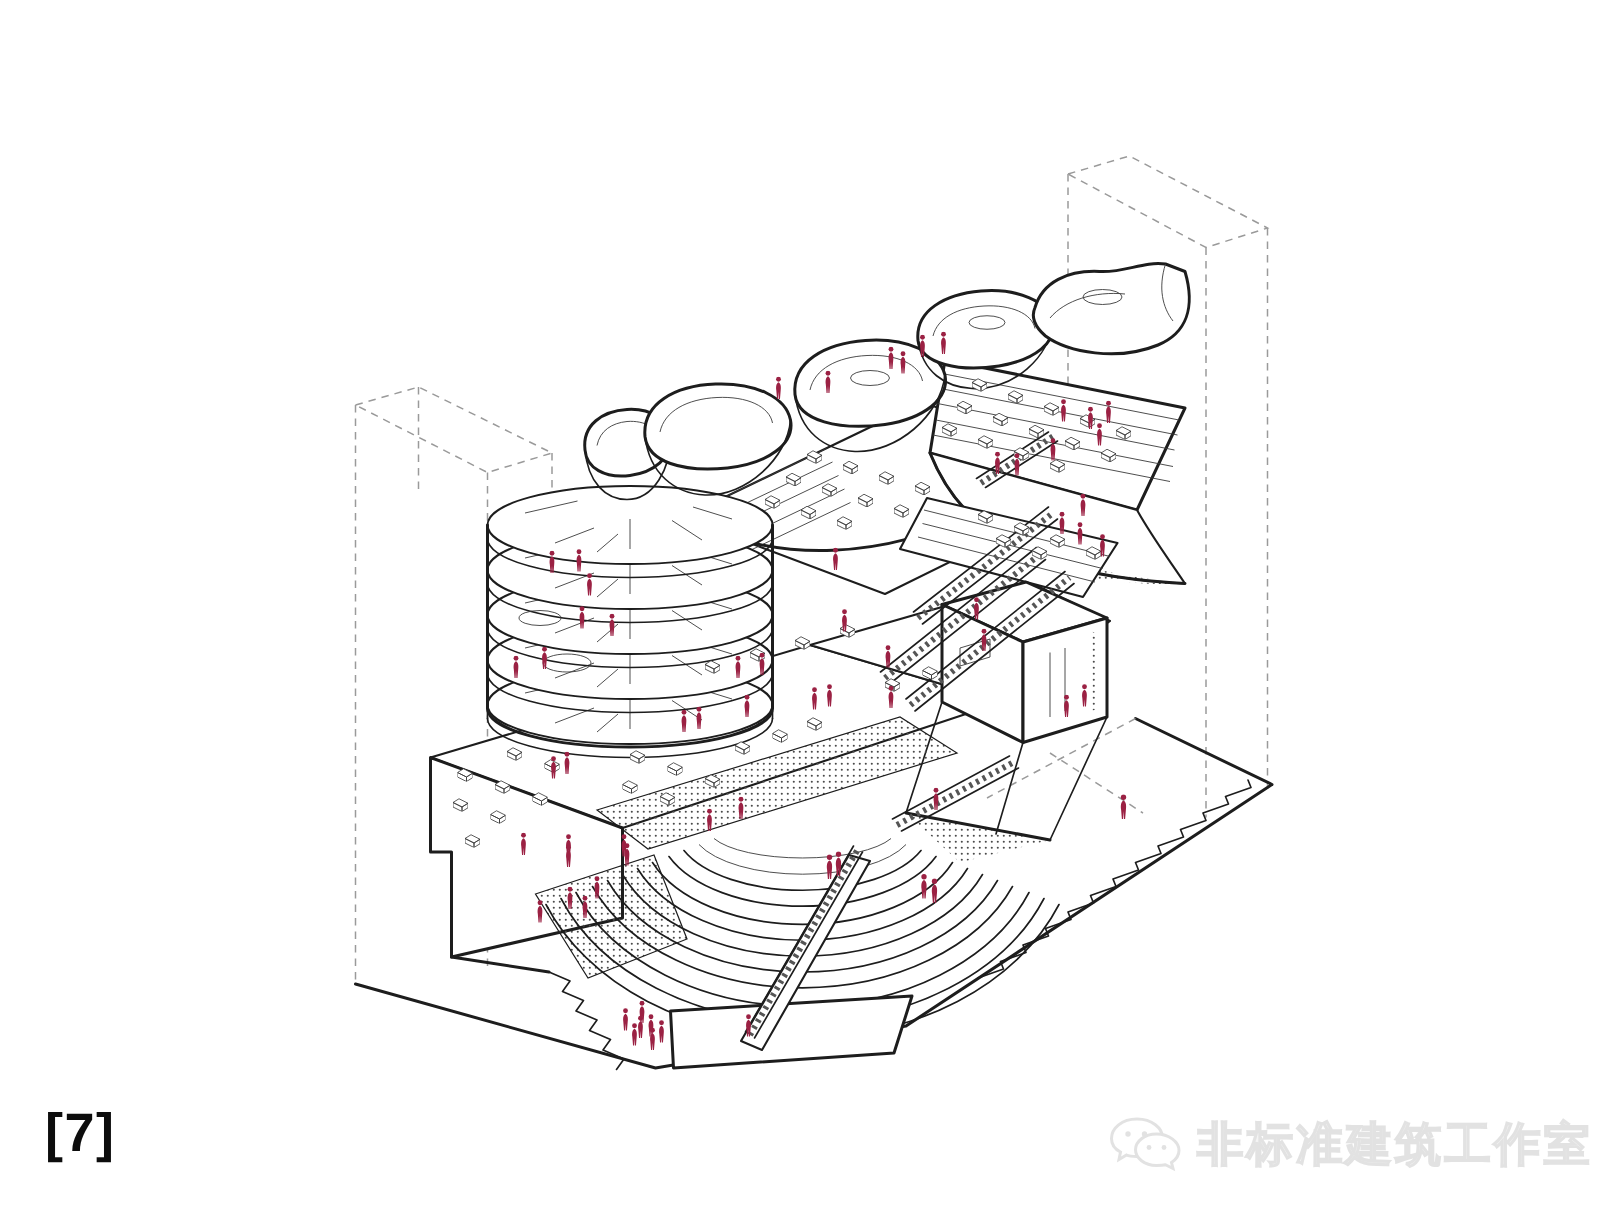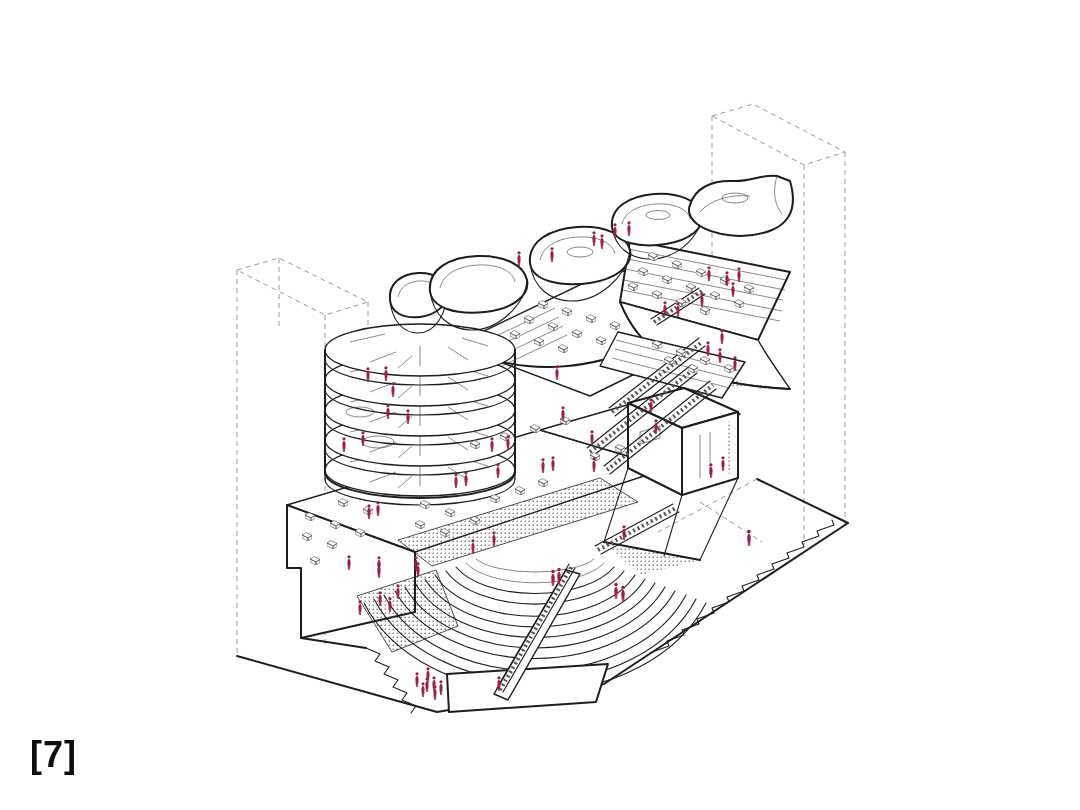--- a/index.html
+++ b/index.html
@@ -311,13 +311,30 @@
         <use href="#person" x="549.15" y="569.5" width="7.700000000000001" height="16.94"></use>
         <use href="#person" x="555.15" y="567.5" width="7.700000000000001" height="16.94"></use>
         <use href="#person" x="612.15" y="582.5" width="7.700000000000001" height="16.94"></use>
         <use href="#person" x="619.15" y="585.5" width="7.700000000000001" height="16.94"></use>
         <use href="#person" x="745.15" y="529.5" width="7.700000000000001" height="16.94"></use>
       </g>
   </svg>
 
   <div class="figure-label">[7]</div>
 
+  <div class="watermark">
+    <span>
+      <svg width="52" height="42" viewBox="0 0 52 42">
+        <g fill="#ffffff" stroke="var(--wm,#e2e2e2)" stroke-width="2">
+          <path d="M20,4 C10,4 3,10 3,17 C3,21 5,24 9,26 L8,31 L13,28 C15,29 17,29 20,29 C30,29 37,23 37,16.5 C37,10 30,4 20,4 Z"></path>
+          <path d="M33,14 C41,14 48,19 48,25 C48,28.5 46,31 43,33 L44,37 L39,34.5 C37,35 35,35 33,35 C25,35 19,30 19,24.5 C19,19 25,14 33,14 Z"></path>
+        </g>
+        <g fill="var(--wm,#e2e2e2)">
+          <circle cx="14" cy="14" r="1.8"></circle>
+            <circle cx="25" cy="14" r="1.8"></circle>
+          <circle cx="28" cy="23" r="1.6"></circle>
+            <circle cx="38" cy="23" r="1.6"></circle>
+        </g>
+      </svg>
+    </span>
+    <span class="wm-text">非标准建筑工作室</span>
+  </div>
 </div>
 
 </body></html>

